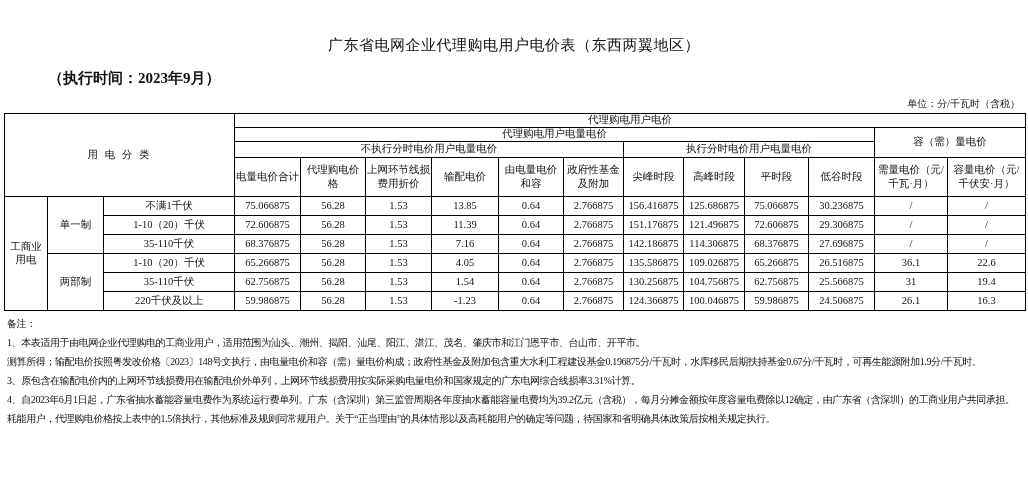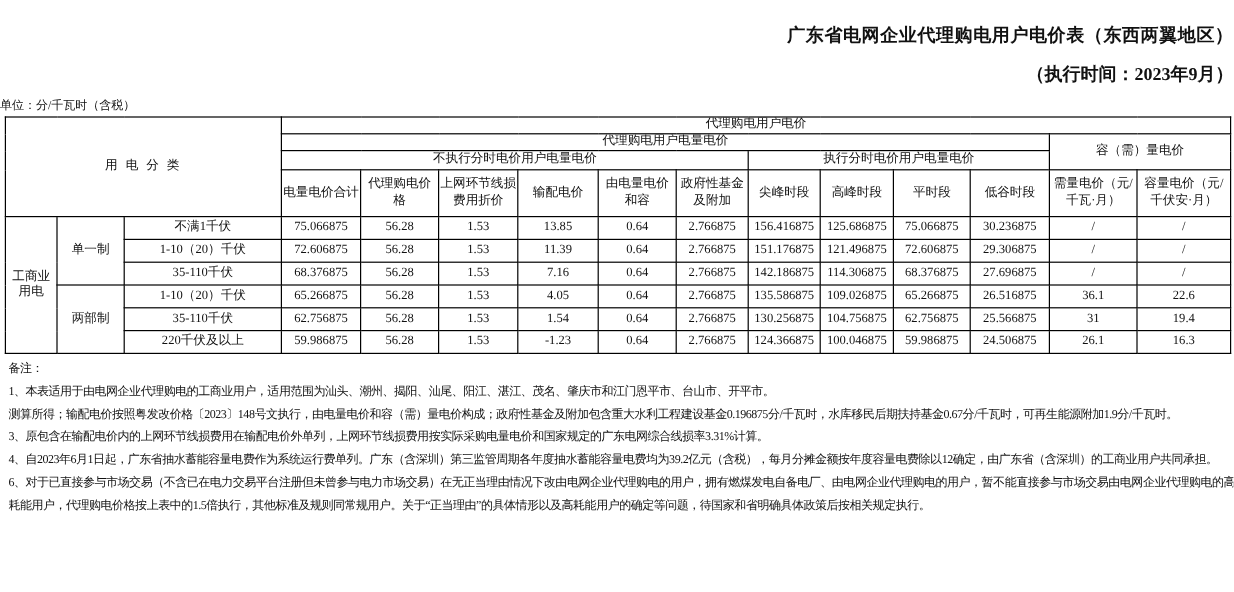--- a/index.html
+++ b/index.html
@@ -1,20 +1,20 @@
 <!DOCTYPE html>
 <html><head>
 <meta charset="utf-8">
 <style>
   html,body{margin:0;padding:0;background:#fff;}
   body{width:1028px;height:493px;overflow:hidden;
        font-family:"Liberation Serif","DejaVu Serif",serif;color:#111;}
-  .title{padding-top:20px;text-align:right;font-size:15px;font-weight:bold;letter-spacing:.5px;}
-  .subtitle{margin-top:14px;text-align:right;font-size:15px;font-weight:bold;}
-  .unit{margin:9px 20px 2px 0;text-align:left;font-size:10px;}
+  .title{padding-top:36px;text-align:center;font-size:15px;font-weight:normal;letter-spacing:.5px;}
+  .subtitle{margin-top:14px;text-align:left;font-size:15px;font-weight:bold;margin-left:48px;}
+  .unit{margin:9px 8px 2px 0;text-align:right;font-size:10px;}
   table.price{border-collapse:collapse;table-layout:fixed;width:1021px;margin-left:4px;}
   table.price td{border:1px solid #000;text-align:center;vertical-align:middle;
                  font-size:10.5px;line-height:1.15;padding:0 1px;overflow:hidden;}
   tr.h1 td,tr.h2 td,tr.h3 td{height:13px;margin-top:48px;}
   tr.h3 td{height:15px;}
   tr.h4 td{height:38px;line-height:1.3;}
   td.classif{font-size:11px;letter-spacing:2px;}
   tbody tr{height:19px;}
   .notes{margin:3px 0 0 7px;font-size:10px;line-height:19px;white-space:nowrap;overflow:hidden;}
   .notes .line{letter-spacing:-0.4px;}
@@ -168,15 +168,14 @@
     </tr>
   </tbody>
 </table>
 
 <div class="notes">
   <div class="line">备注：</div>
   <div class="line">1、本表适用于由电网企业代理购电的工商业用户，适用范围为汕头、潮州、揭阳、汕尾、阳江、湛江、茂名、肇庆市和江门恩平市、台山市、开平市。</div>
   <div class="line">测算所得；输配电价按照粤发改价格〔2023〕148号文执行，由电量电价和容（需）量电价构成；政府性基金及附加包含重大水利工程建设基金0.196875分/千瓦时，水库移民后期扶持基金0.67分/千瓦时，可再生能源附加1.9分/千瓦时。</div>
   <div class="line">3、原包含在输配电价内的上网环节线损费用在输配电价外单列，上网环节线损费用按实际采购电量电价和国家规定的广东电网综合线损率3.31%计算。</div>
   <div class="line">4、自2023年6月1日起，广东省抽水蓄能容量电费作为系统运行费单列。广东（含深圳）第三监管周期各年度抽水蓄能容量电费均为39.2亿元（含税），每月分摊金额按年度容量电费除以12确定，由广东省（含深圳）的工商业用户共同承担。</div>
-  <div class="line">6、对于已直接参与市场交易（不含已在电力交易平台注册但未曾参与电力市场交易）在无正当理由情况下改由电网企业代理购电的用户，拥有燃煤发电自备电厂、由电网企业代理购电的用户，暂不能直接参与市场交易由电网企业代理购电的高</div>
   <div class="line">耗能用户，代理购电价格按上表中的1.5倍执行，其他标准及规则同常规用户。关于“正当理由”的具体情形以及高耗能用户的确定等问题，待国家和省明确具体政策后按相关规定执行。</div>
 </div>
 
 </body></html>

